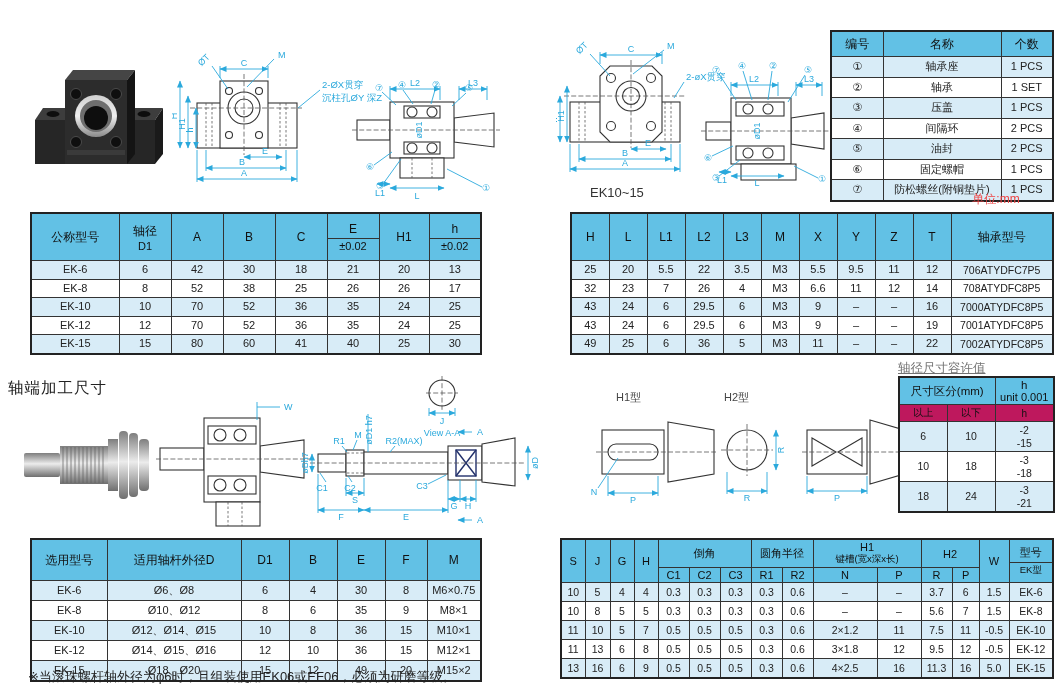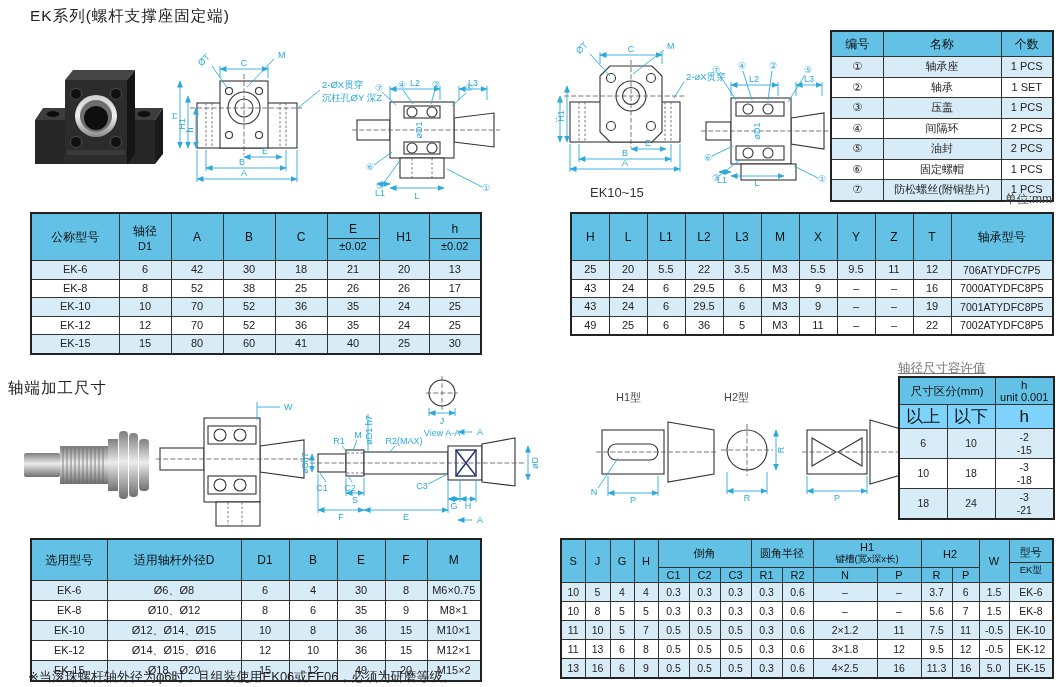--- a/index.html
+++ b/index.html
@@ -1,30 +1,30 @@
 <!DOCTYPE html>
 <html><head>
 <meta charset="utf-8">
 <style>
   html,body{margin:0;padding:0;background:#fff;font-family:"Liberation Sans","DejaVu Sans",sans-serif;}
   .canvas{position:relative;width:1059px;height:687px;background:#fff;overflow:hidden;}
   .abs{position:absolute;}
   .page-title{left:30px;top:6px;font-size:15.5px;color:#222;letter-spacing:1px;}
   .sec2-title{left:8px;top:378px;font-size:15.5px;color:#222;letter-spacing:1px;text-align:center;}
-  .unit-note{left:940px;top:191px;width:112px;text-align:right;font-size:12px;color:#404040;}
+  .unit-note{left:940px;top:191px;width:112px;text-align:center;font-size:12px;color:#ef4444;}
   .tol-title{left:898px;top:360px;font-size:12.5px;color:#737373;text-decoration:underline;}
   .caption-ek{left:590px;top:185px;width:130px;font-size:13px;color:#333;}
   .footnote{left:28px;top:668px;font-size:13px;color:#222;}
   
   .tbl table{border-collapse:collapse;table-layout:fixed;border:2px solid #222;}
   .tbl th,.tbl td{border:1px solid #333;text-align:center;vertical-align:middle;overflow:hidden;padding:0;}
   .tbl th{background:#62C1E5;font-weight:normal;font-size:12px;color:#111;}
   .tbl td{font-size:11px;color:#222;background:#fff;white-space:pre-line;line-height:1.15;}
   .tbl tbody tr:nth-child(odd) td{background:#D8ECF7;}
-  .tbl tr.white th{background:#7dd3fc;font-size:17px;}
+  .tbl tr.white th{background:#be185d;font-size:10px;}
   .hsub{font-size:11px;}
   .divided{border-top:1px solid #333;margin-top:2px;padding-top:1px;}
   .parts td{height:19.5px;}
   .parts th{height:24px;}
   .dimleft thead th,.dimright thead th{height:46px;}
   .dimleft td,.dimright td{height:17.5px;}
   .dimright td:last-child{font-size:10.5px;}
   .tol thead tr:first-child th{height:26px;font-size:11.5px;}
   .tol thead tr.white th{height:16px;}
   .tol td{height:29px;font-size:10.5px;}
@@ -42,21 +42,20 @@
   .drawf{stroke:#333;fill:#fff;stroke-width:1.1;}
   .dimln{stroke:#2BA9DC;fill:none;stroke-width:0.9;}
   .cl{stroke:#555;fill:none;stroke-width:0.8;stroke-dasharray:5 2.2;}
   .hid{stroke:#555;fill:none;stroke-width:0.8;stroke-dasharray:2.5 2;}
 </style>
 </head>
 <body>
 
 <div class="canvas">
 
-  <div class="abs page-title">EK系列(螺杆支撑座固定端)</div>
 
   <svg class="abs" style="left:20px;top:42px" width="150" height="162" viewBox="0 0 150 162">
     <defs>
       <linearGradient id="met1" x1="0" y1="0" x2="0" y2="1">
         <stop offset="0" stop-color="#cfcfcf"></stop>
           <stop offset="0.5" stop-color="#efefef"></stop>
           <stop offset="1" stop-color="#8a8a8a"></stop>
       </linearGradient>
     </defs>
     <polygon points="15,78 23,66 143,66 135,78" fill="#3d3d3d"></polygon>
@@ -485,20 +484,33 @@
             <td>22</td>
             <td>3.5</td>
             <td>M3</td>
             <td>5.5</td>
             <td>9.5</td>
             <td>11</td>
             <td>12</td>
             <td>706ATYDFC7P5</td>
           </tr>
           <tr>
+            <td>32</td>
+            <td>23</td>
+            <td>7</td>
+            <td>26</td>
+            <td>4</td>
+            <td>M3</td>
+            <td>6.6</td>
+            <td>11</td>
+            <td>12</td>
+            <td>14</td>
+            <td>708ATYDFC8P5</td>
+          </tr>
+          <tr>
             <td>43</td>
             <td>24</td>
             <td>6</td>
             <td>29.5</td>
             <td>6</td>
             <td>M3</td>
             <td>9</td>
             <td>–</td>
             <td>–</td>
             <td>16</td>

